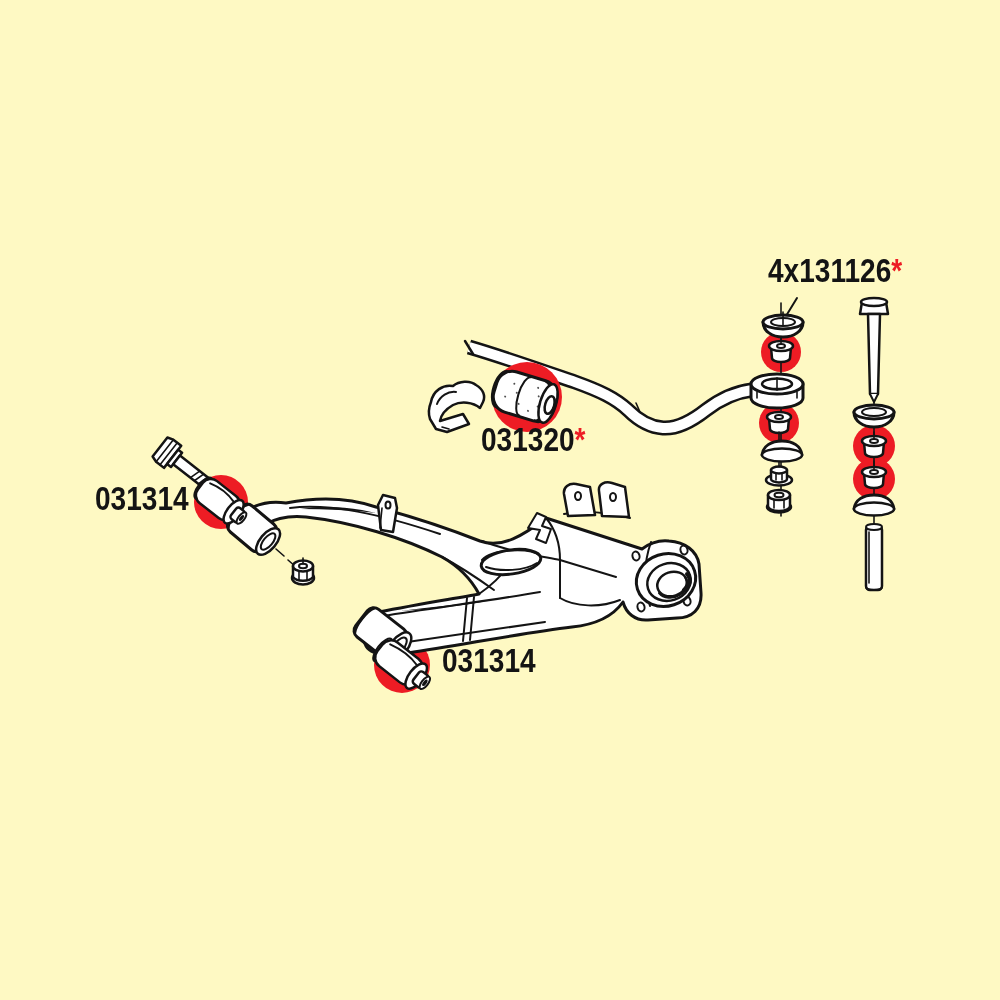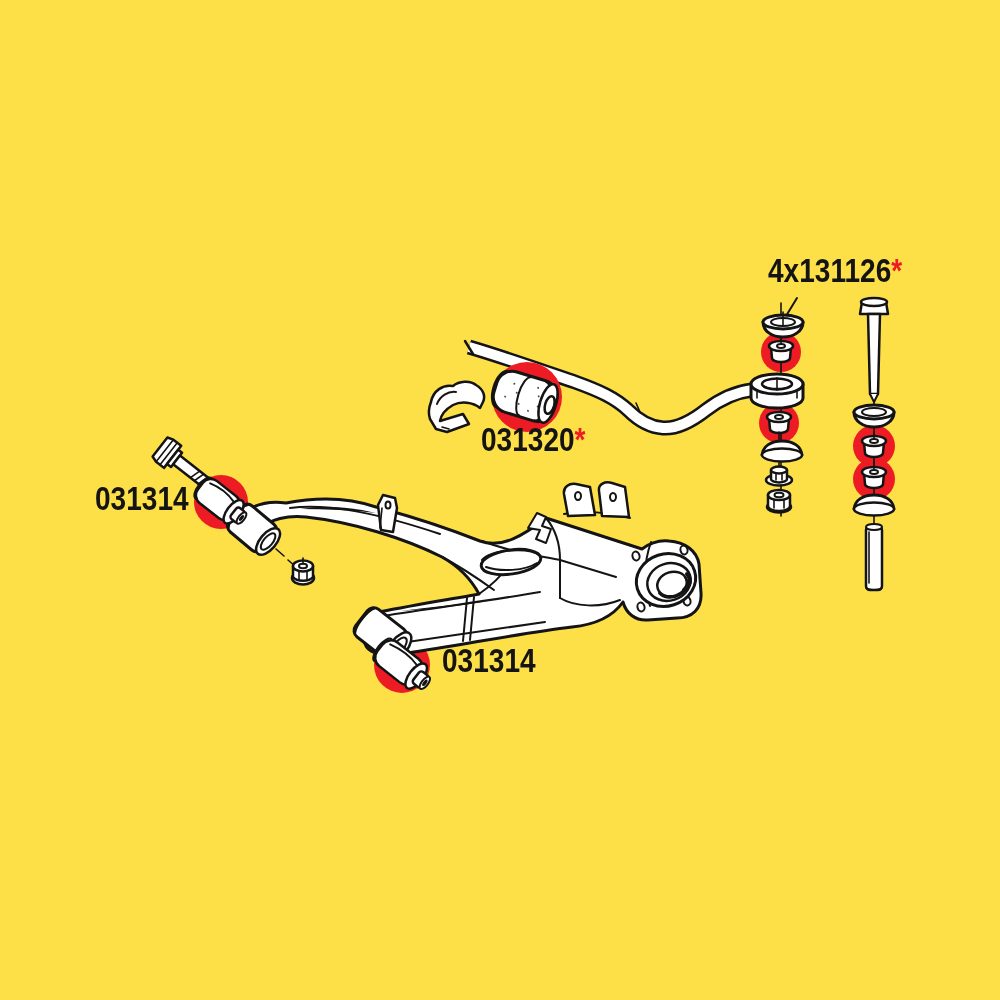--- a/index.html
+++ b/index.html
@@ -1,17 +1,17 @@
 <!DOCTYPE html>
 <html style="--hl: #ed1c24; --ink: #141414;"><head>
 <meta charset="utf-8">
 <style>
   :root{ --hl:#ed1c24; --ink:#141414; }
   html,body{margin:0;padding:0;background:#fff;}
-  #stage{position:relative;width:1000px;height:1000px;background:#fde047;overflow:hidden;
+  #stage{position:relative;width:1000px;height:1000px;background:#fef9c3;overflow:hidden;
          font-family:"Liberation Sans", sans-serif;}
   #art{position:absolute;left:0;top:0;}
   .part-label{position:absolute;font-weight:700;font-size:33px;line-height:1;
               color:var(--ink);white-space:nowrap;transform:scaleX(.85);
               transform-origin:left top;letter-spacing:0;}
   .part-label .ast{color:var(--hl);}
   
   .ln{stroke:var(--ink);stroke-width:2;fill:none;stroke-linecap:round;stroke-linejoin:round;}
   .ln15{stroke:var(--ink);stroke-width:1.6;fill:none;stroke-linecap:round;}
   .ln25{stroke:var(--ink);stroke-width:2.5;fill:none;stroke-linecap:round;stroke-linejoin:round;}

